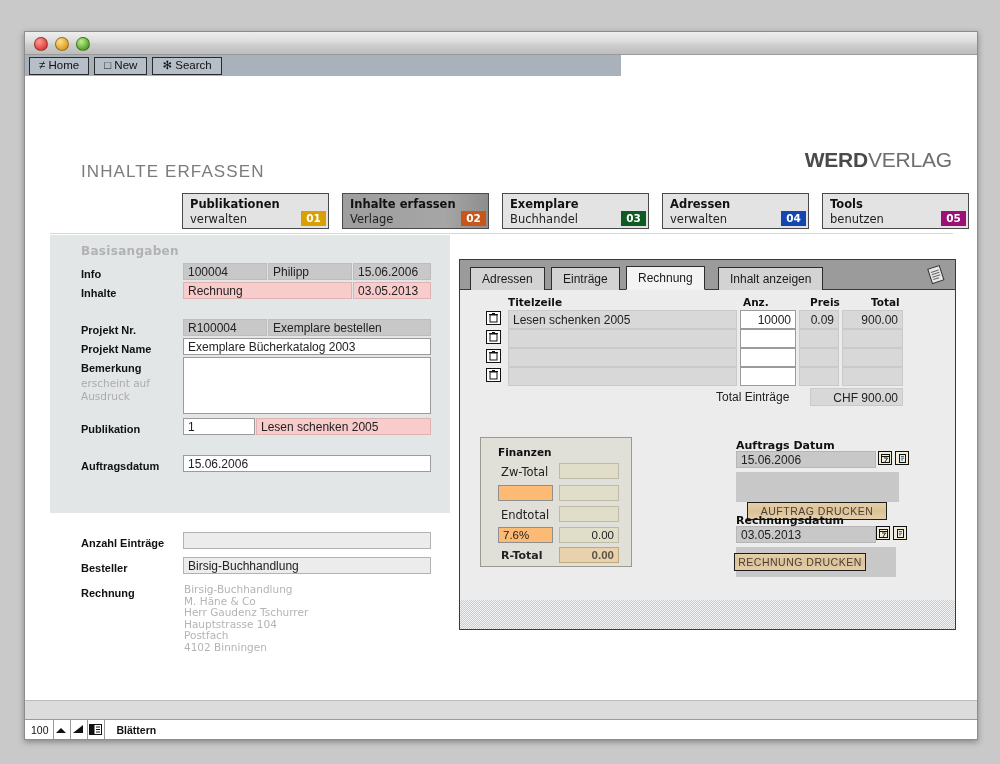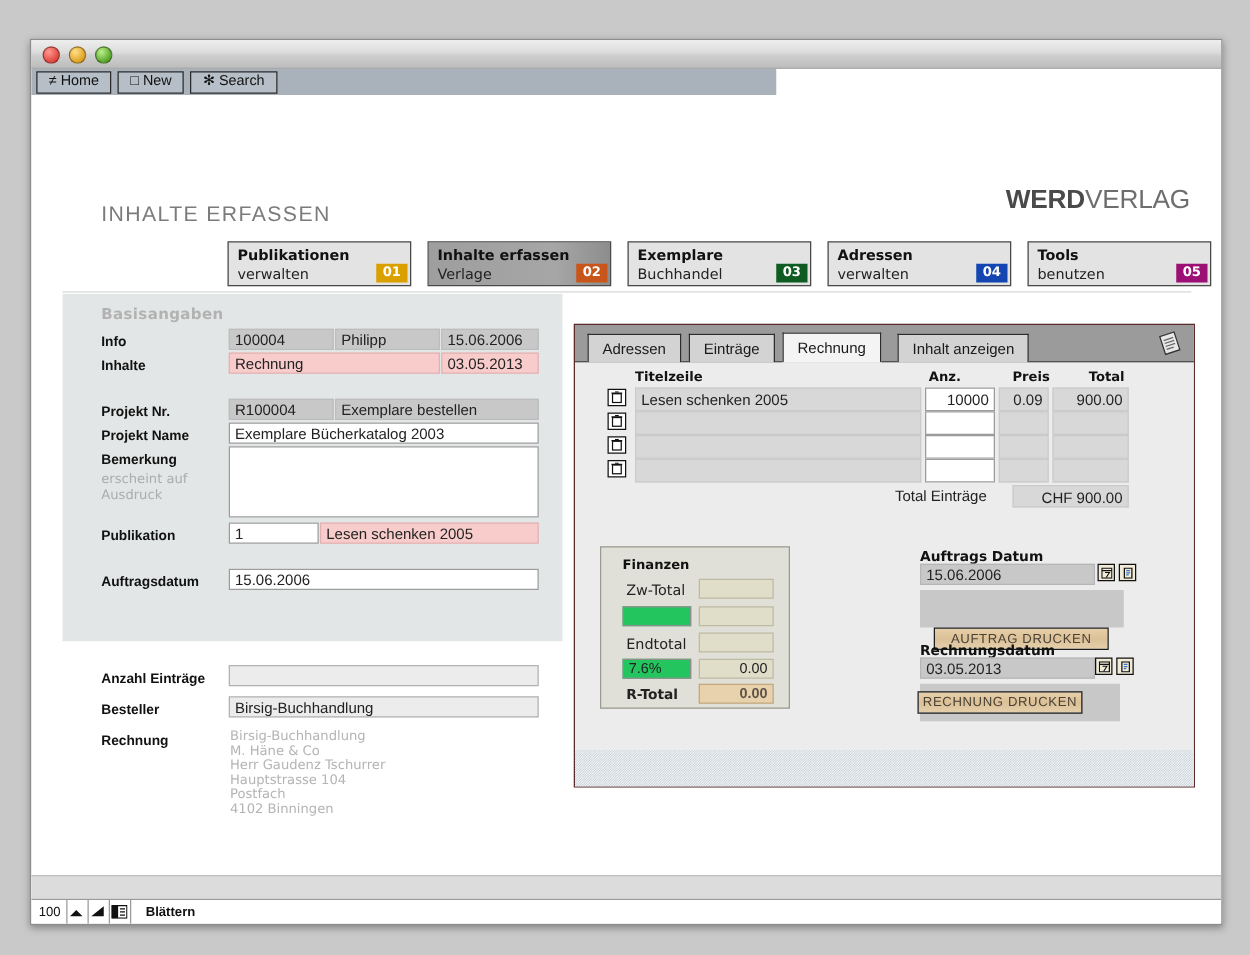--- a/index.html
+++ b/index.html
@@ -135,21 +135,21 @@
     background:#e0e0d8;border:1px solid #9a9a90;box-sizing:border-box;
   }
   .finbox .ft{position:absolute;left:17px;top:8px;font-size:10.5px;font-weight:bold;color:#111;}
   .finlbl{position:absolute;font-size:11.5px;color:#222;}
   .fin-in{
     position:absolute;box-sizing:border-box;height:16px;font-size:11.5px;
     padding:0 4px;line-height:15px;color:#222;
     font-family:"Liberation Sans",sans-serif;
   }
   .fin-in.beige{background:#e0ddc8;border:1px solid #bdbaa5;}
-  .fin-in.white{background:#22c55e;border:1px solid #8f8f8f;}
+  .fin-in.white{background:#fdba74;border:1px solid #8f8f8f;}
   .fin-in.tan{background:#e8d2ad;border:1px solid #c0a87f;}
   .fin-in.r{text-align:right;}
 
   
   .dlabel{position:absolute;font-size:11px;font-weight:bold;color:#111;}
   .dfield{
     position:absolute;box-sizing:border-box;height:17px;width:140px;
     background:#c8c8c8;border:1px solid #b6b6b6;font-size:12px;color:#222;
     padding:1px 4px;line-height:15px;font-family:"Liberation Sans",sans-serif;
   }

